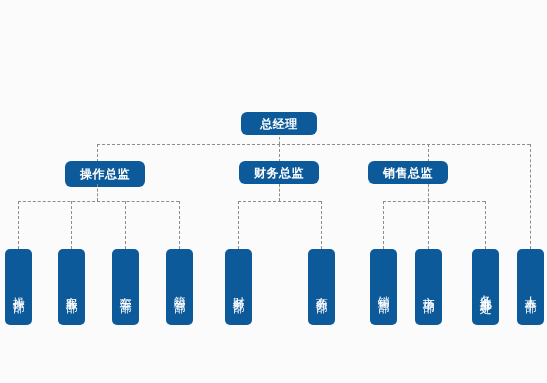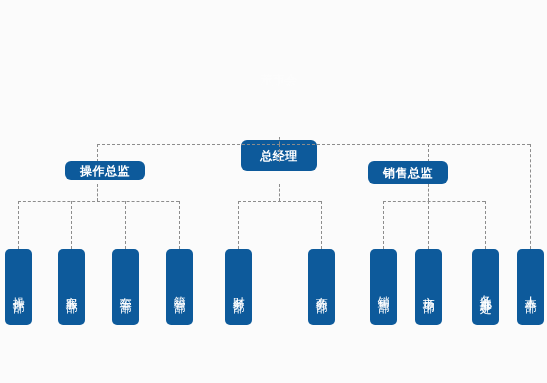--- a/index.html
+++ b/index.html
@@ -72,34 +72,35 @@
     border-left: 1px dashed #8d8d8d;
   }
 </style>
 </head>
 <body>
 
 <div id="org-chart">
 
   <div class="node ghost" style="left:241px; top:72px; width:76px; height:16px;">董事会</div>
 
-  <div class="node h" style="left:241px; top:112px; width:76px; height:31px;margin-top:28px;">总经理</div>
+  <div class="node h" style="left:241px; top:112px; width:76px; height:23px;">总经理</div>
 
   <div class="ln v" style="left:279px; top:137px; height:7px;"></div>
 
   <div class="ln h" style="left:97px; top:144px; width:433px;"></div>
 
   <div class="ln v" style="left:97px; top:144px; height:18px;"></div>
   <div class="ln v" style="left:279px; top:144px; height:18px;"></div>
   <div class="ln v" style="left:428px; top:144px; height:18px;"></div>
 
   <div class="ln v" style="left:530px; top:144px; height:105px;"></div>
 
-  <div class="node h" style="left:65px; top:161px; width:80px; height:19px;">操作总监</div>
+  <div class="node h" style="left:65px; top:161px; width:80px; height:26px;">操作总监</div>
 
+  <div class="node h" style="left:239px; top:161px; width:80px; height:23px;">财务总监</div>
 
   <div class="node h" style="left:368px; top:161px; width:80px; height:23px;">销售总监</div>
 
   <div class="ln v" style="left:97px; top:184px; height:17px;"></div>
   <div class="ln v" style="left:279px; top:184px; height:17px;"></div>
   <div class="ln v" style="left:428px; top:184px; height:17px;"></div>
 
   <div class="ln h" style="left:18px; top:201px; width:161px;"></div>
   <div class="ln v" style="left:18px;  top:201px; height:48px;"></div>
   <div class="ln v" style="left:71px;  top:201px; height:48px;"></div>

